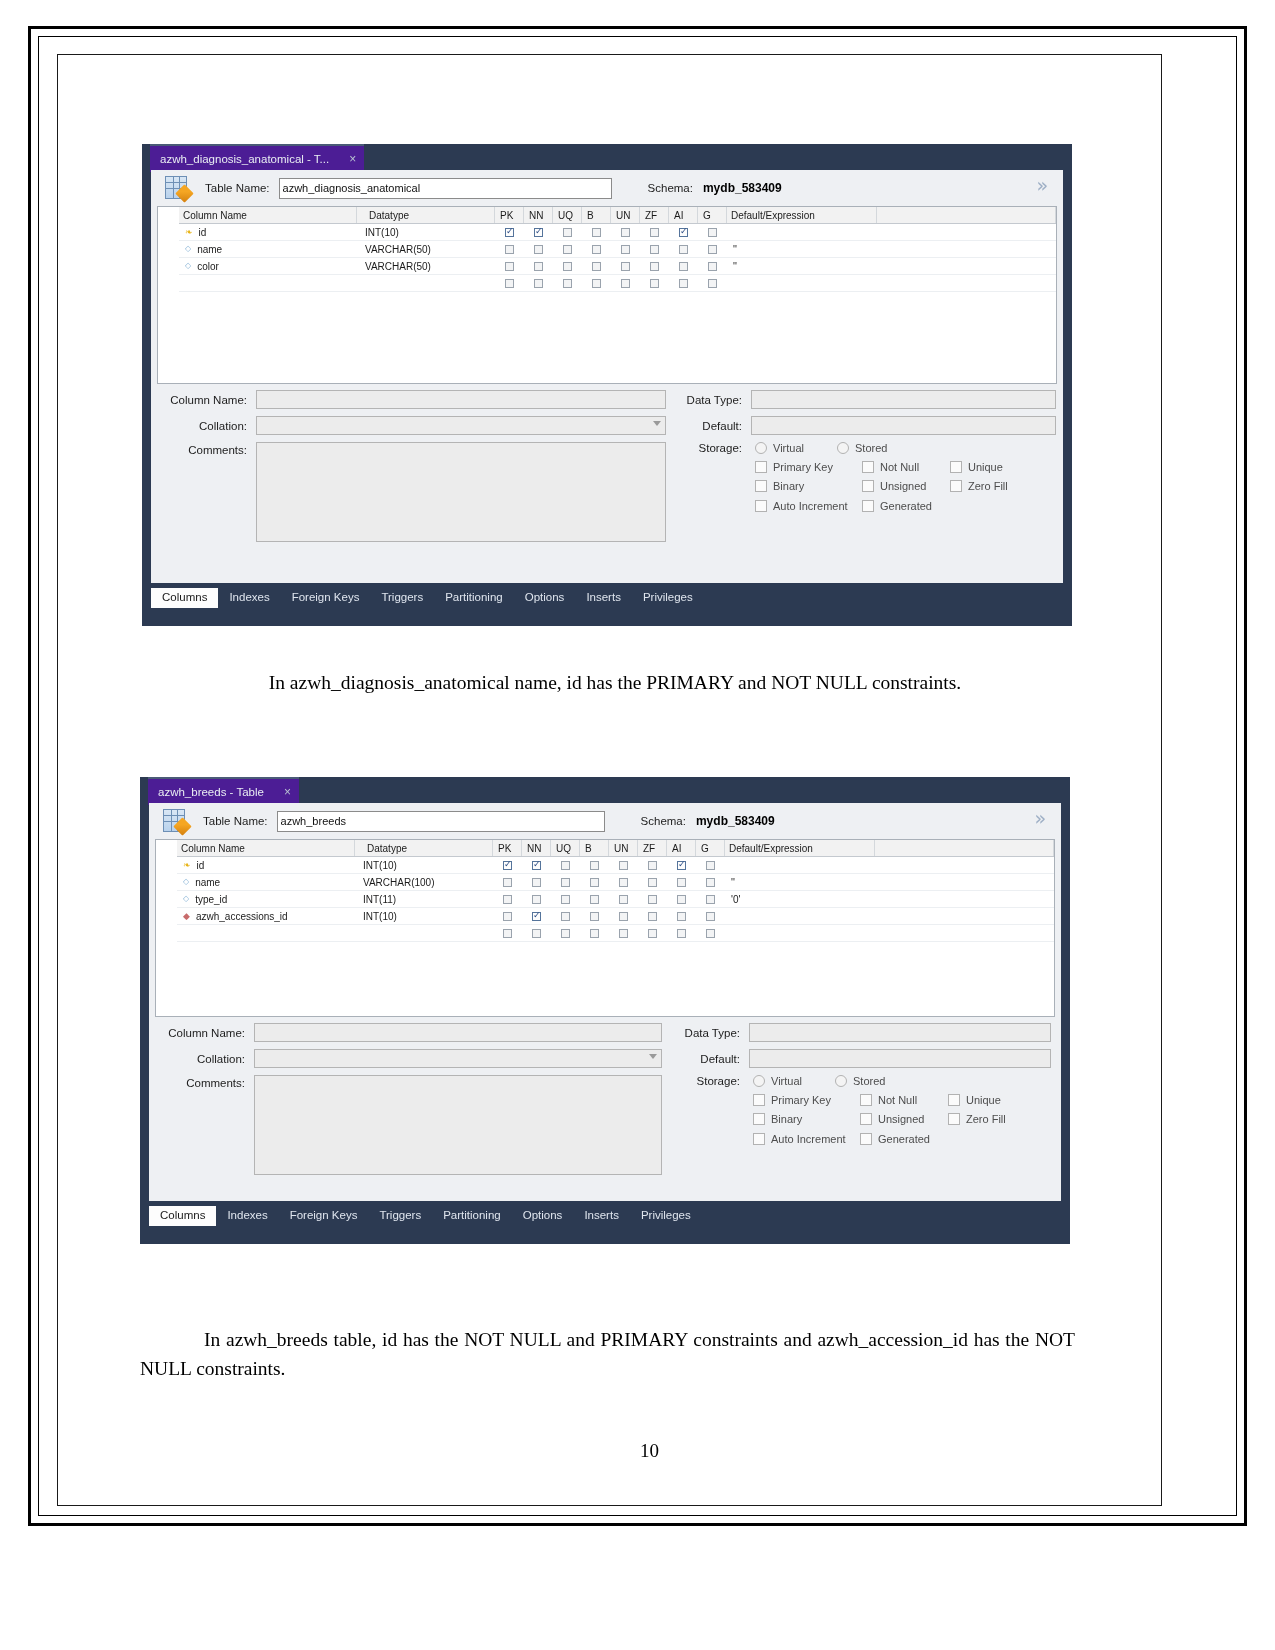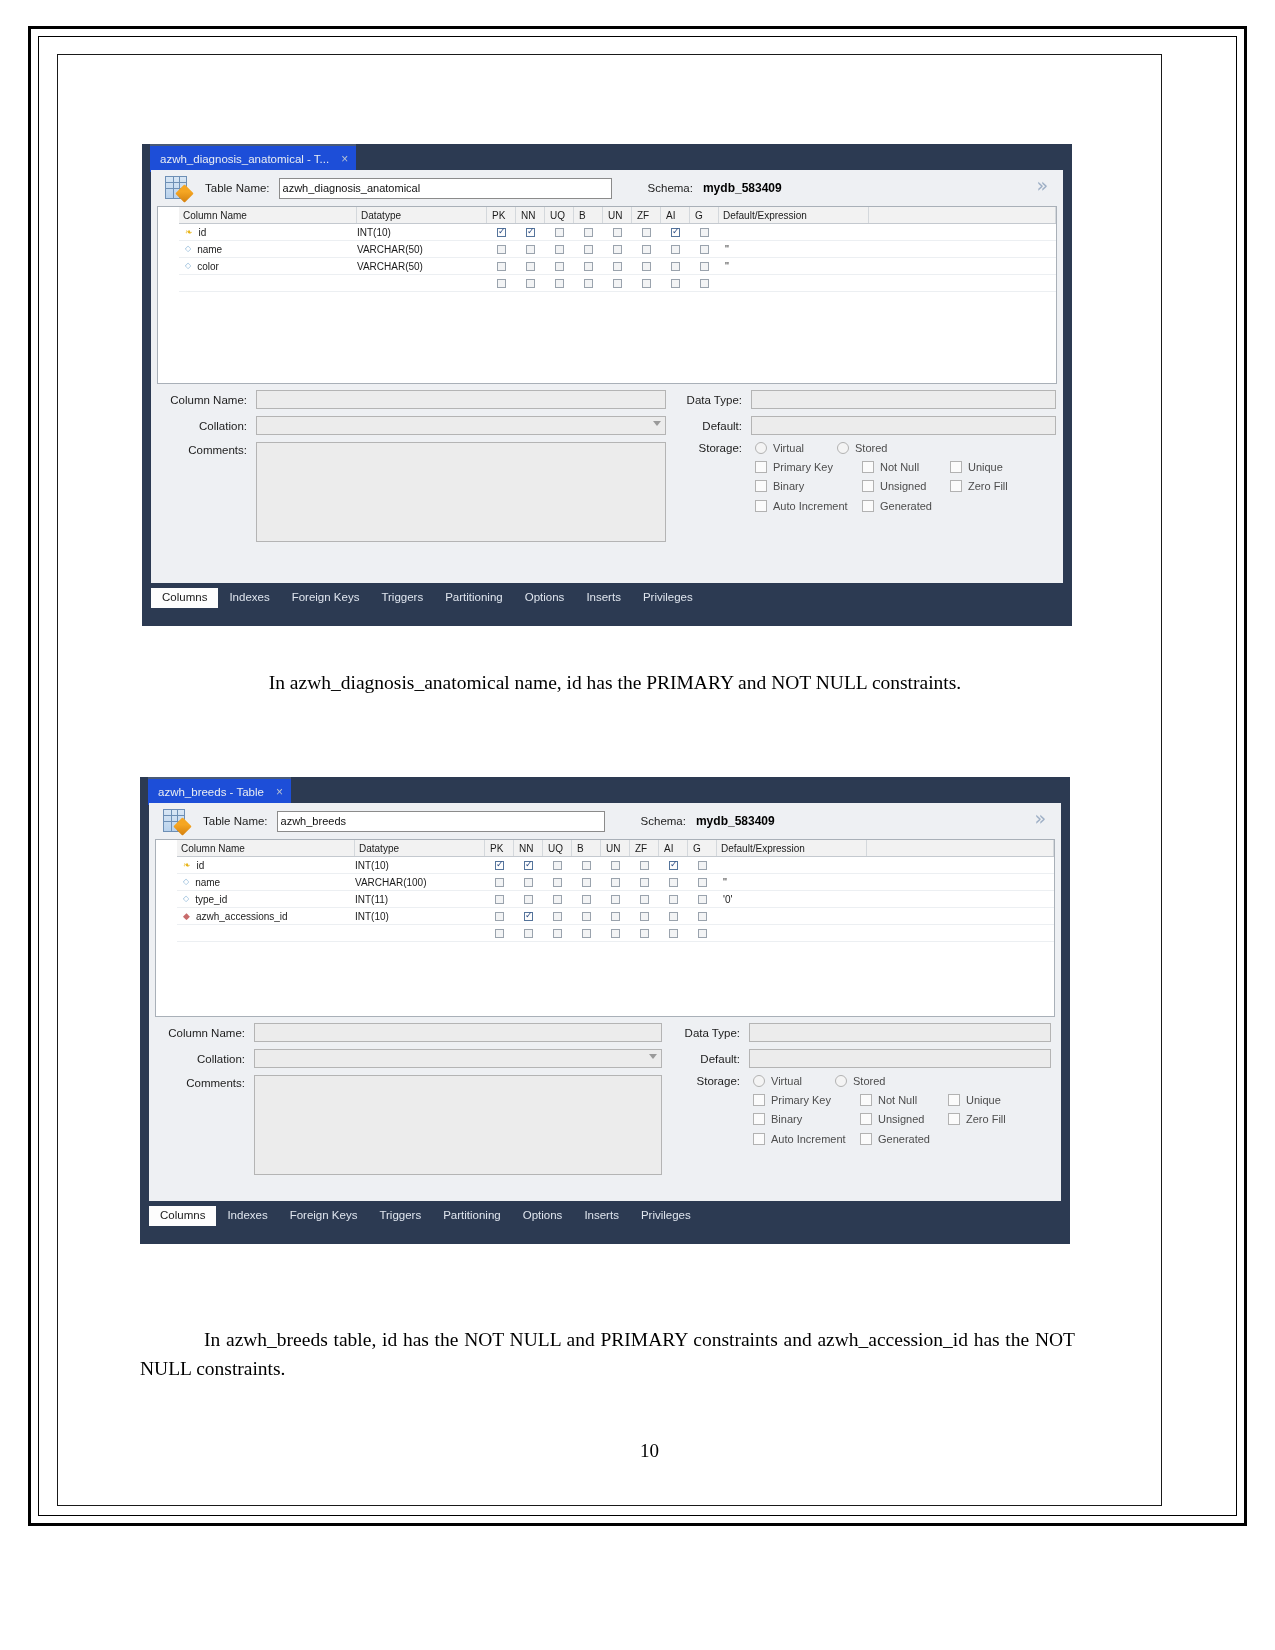--- a/index.html
+++ b/index.html
@@ -24,23 +24,23 @@
     position:absolute; left:57px; top:54px; width:1105px; height:1452px;
     border:1px solid #1a1a1a; box-sizing:border-box; background:#fff;
   }
 
   
   .wb-panel{ position:absolute; background:#2c3a52; box-sizing:border-box; }
 
   .wb-tabbar{ height:26px; background:#2c3a52; position:relative; }
   .wb-tab{
     position:absolute; left:8px; top:0; height:26px;
-    background:#1d4ed8; color:#e9edf3;
+    background:#4c1d95; color:#e9edf3;
     font-family:"Liberation Sans", sans-serif; font-size:11.5px;
-    display:flex; align-items:center; padding:0 8px 0 10px; gap:12px;
+    display:flex; align-items:center; padding:0 8px 0 10px; gap:20px;
     border-top:2px solid #4a5b77;
     justify-content:flex-end;
   }
   .wb-tab .tab-close{ color:#b9c3d2; font-size:12px; line-height:1; }
 
   .wb-body{ background:#eef0f3; position:absolute; left:9px; right:9px; }
 
   .hdr-row{ display:flex; align-items:center; height:36px; padding:0 6px; background:#eef0f3; position:relative;}
   .tbl-icon{
     width:26px; height:24px; margin-left:8px; margin-right:14px; position:relative;
@@ -86,21 +86,21 @@
     font-family:"Liberation Sans", sans-serif; font-size:10px; color:#1b1b1b;
   }
   .grid-head > div{ border-right:1px solid #d4d8dc; display:flex; align-items:center; padding-left:4px; box-sizing:border-box;}
   .grid-row{
     display:flex; height:16px;
     font-family:"Liberation Sans", sans-serif; font-size:10px; color:#1b1b1b;
     border-bottom:1px solid #eceff2;
   }
   .grid-row > div{ display:flex; align-items:center; box-sizing:border-box; }
   .c-name{ width:178px; padding-left:6px; gap:6px; }
-  .c-type{ width:130px; }
+  .c-type{ width:130px;margin-left:8px; }
   .c-flag{ width:29px; justify-content:center; }
   .c-def{ width:150px; padding-left:6px; }
   .c-tail{ flex:1; }
   .grid-head .c-name{ padding-left:4px;}
   .grid-head .c-flag{ justify-content:flex-start; padding-left:5px;}
   .cb{
     width:9px; height:9px; border:1px solid #9aa3ad; background:#f3f4f5;
     display:inline-block; position:relative; box-sizing:border-box;
   }
   .cb.on{ background:#fdfdfd; border-color:#55749b; }

